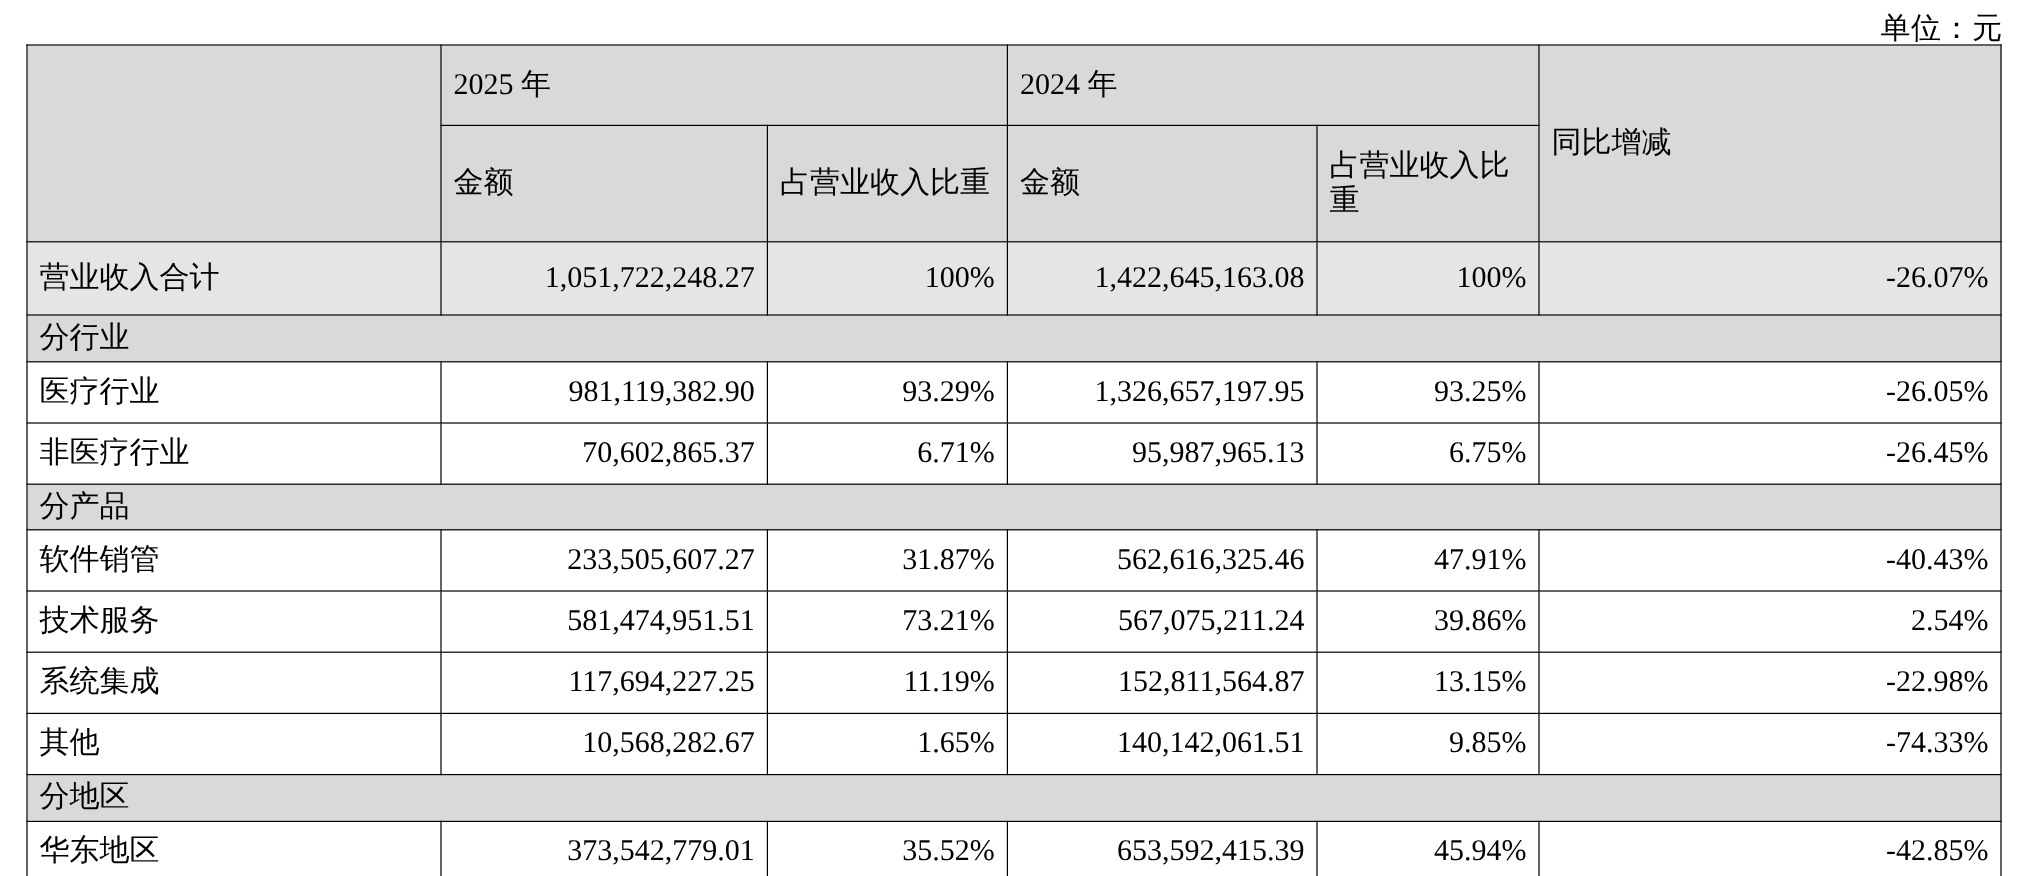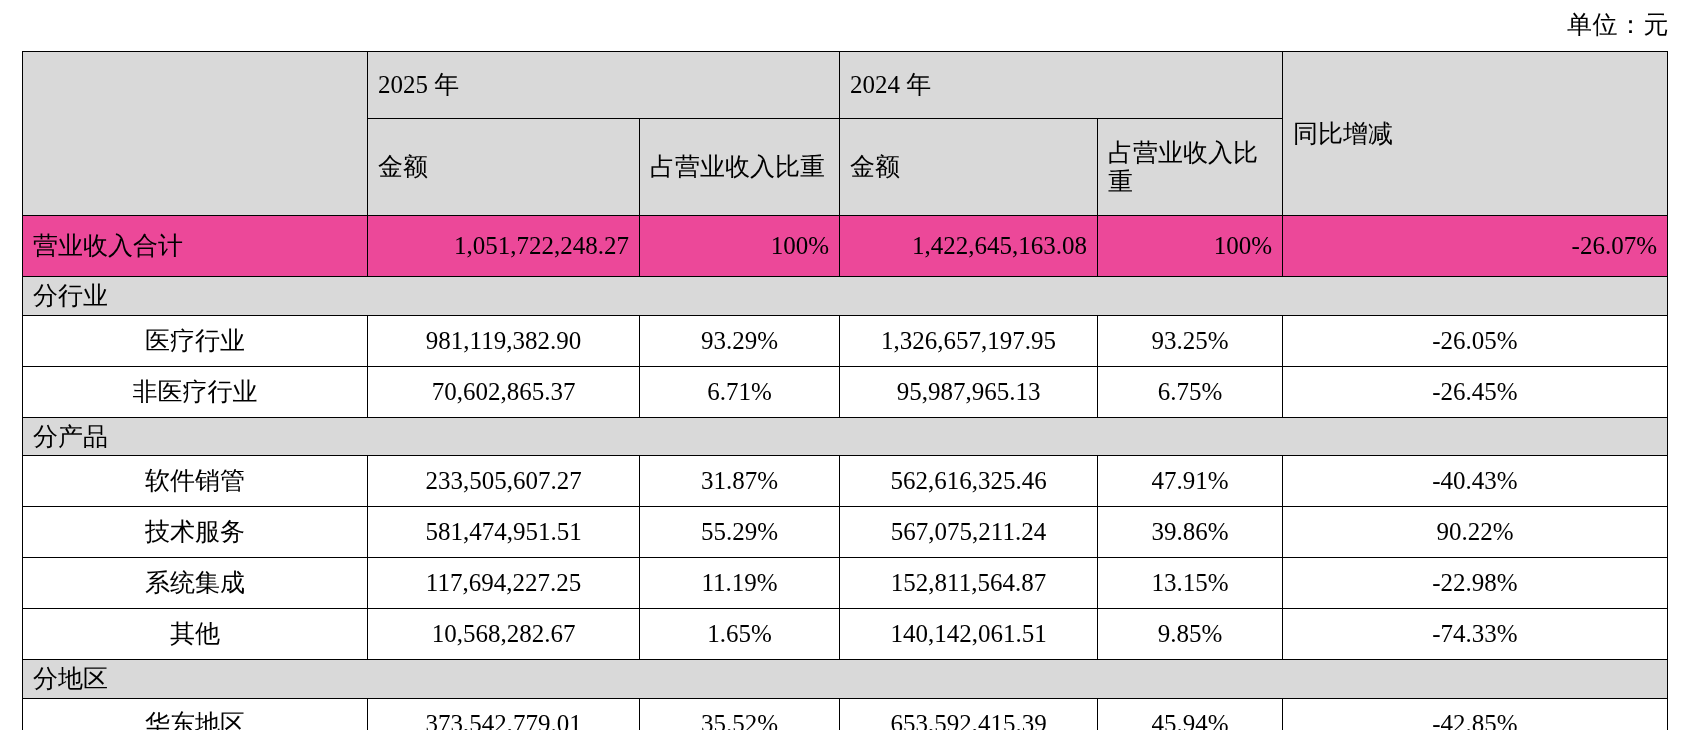--- a/index.html
+++ b/index.html
@@ -18,21 +18,21 @@
     position: relative;
     width: 1691px;
     height: 730px;
     box-sizing: border-box;
     padding: 0 22px;
   }
   .unit-line {
     text-align: right;
     font-size: 25px;
     line-height: 1;
-    padding: 12px 0 14px 0;
+    padding: 12px 0 0 0;
     letter-spacing: 0.5px;
   }
   table.fin {
     border-collapse: collapse;
     width: 1645px;
     table-layout: fixed;
     font-size: 25px;
   }
   table.fin col.c0 { width: 345px; }
   table.fin col.c1 { width: 272px; }
@@ -52,37 +52,36 @@
     background: #d9d9d9;
     text-align: left;
   }
   .hdr-tall {
     height: 58px;
   }
   .hdr-two {
     height: 88px;
   }
   .row-shade td {
-    background: #ec4899;
+    background: #e5e5e5;
   }
   .lbl {
     text-align: left;
     white-space: nowrap;
   }
   .num {
     text-align: right;
     white-space: nowrap;
   }
   .section-row td {
     text-align: left;
     background: #d9d9d9;
   }
   .data-row td {
     height: 42px;
-    text-align: center;
   }
   .total-row td {
     height: 52px;
   }
   .sec-cell {
     text-align: left;
   }
 </style>
 </head>
 <body>
@@ -149,24 +148,24 @@
           <td class="lbl">软件销管</td>
           <td class="num">233,505,607.27</td>
           <td class="num">31.87%</td>
           <td class="num">562,616,325.46</td>
           <td class="num">47.91%</td>
           <td class="num">-40.43%</td>
         </tr>
         <tr class="data-row">
           <td class="lbl">技术服务</td>
           <td class="num">581,474,951.51</td>
-          <td class="num">55.29%</td>
+          <td class="num">73.21%</td>
           <td class="num">567,075,211.24</td>
           <td class="num">39.86%</td>
-          <td class="num">90.22%</td>
+          <td class="num">2.54%</td>
         </tr>
         <tr class="data-row">
           <td class="lbl">系统集成</td>
           <td class="num">117,694,227.25</td>
           <td class="num">11.19%</td>
           <td class="num">152,811,564.87</td>
           <td class="num">13.15%</td>
           <td class="num">-22.98%</td>
         </tr>
         <tr class="data-row">

